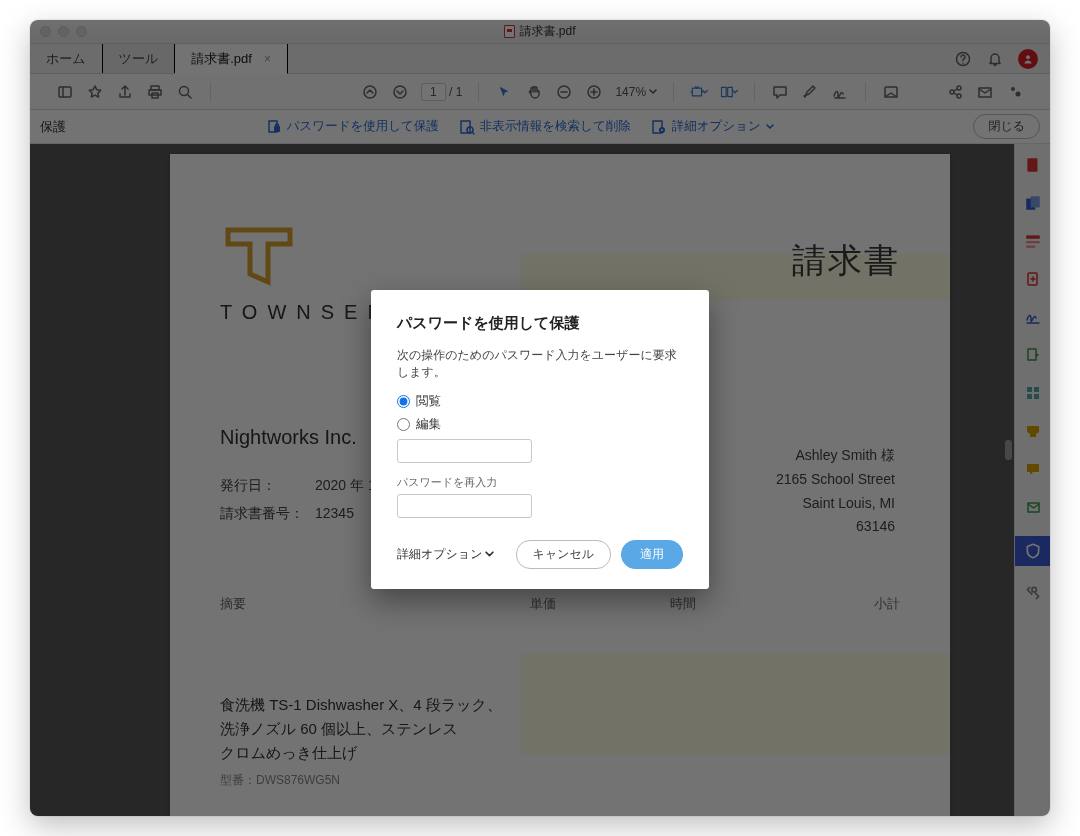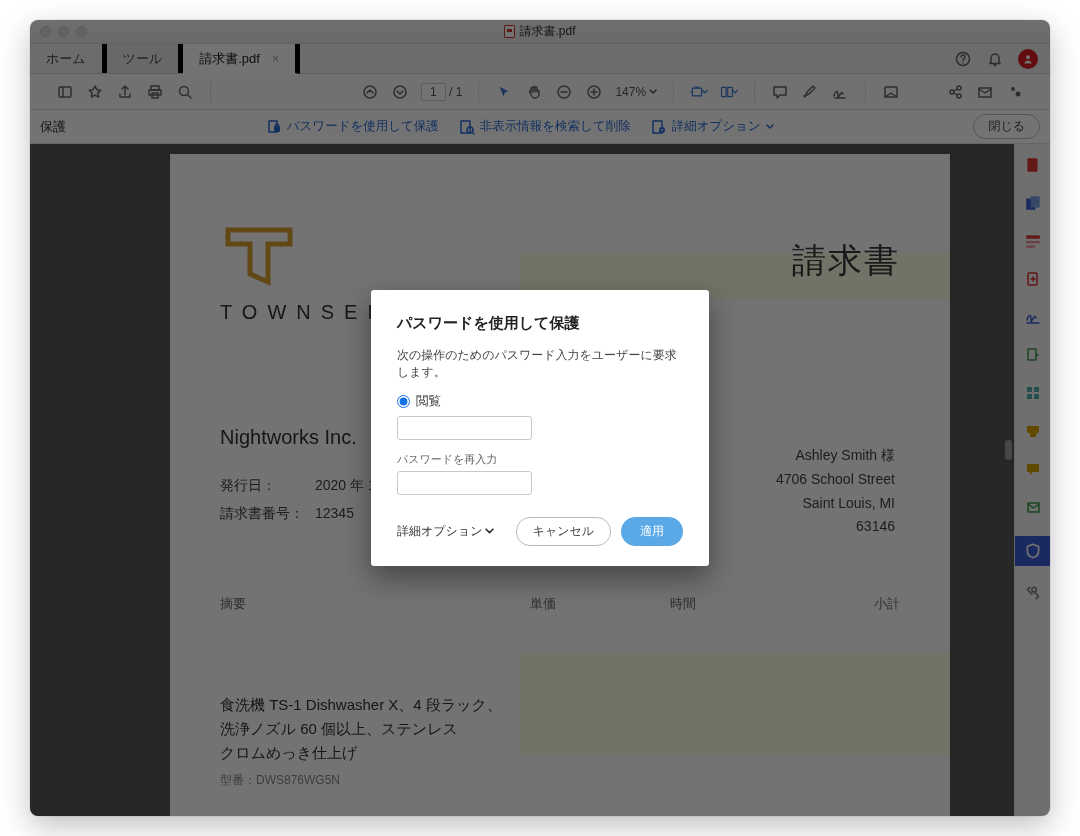--- a/index.html
+++ b/index.html
@@ -12,21 +12,21 @@
   }
 
   .titlebar { height: 24px; background: linear-gradient(#f6f6f6,#e9e9e9); border-bottom:1px solid #d8d8d8; display:flex; align-items:center; position:relative; }
   .traffic { display:flex; gap:7px; padding-left:10px; }
   .dot { width:11px; height:11px; border-radius:50%; background:#dcdcdc; border:1px solid #c8c8c8; }
   .titletext { position:absolute; left:0; right:0; text-align:center; font-size:12px; color:#333; display:flex; align-items:center; justify-content:center; gap:4px;}
   .pdf-icon { width:11px; height:13px; display:inline-block; border:1px solid #c33; border-radius:1px; position:relative; background:#fff;}
   .pdf-icon::after{content:"";position:absolute;top:3px;left:2px;right:2px;height:3px;background:#c33;}
 
   .tabsbar { height:30px; background:#f0f0f0; border-bottom:1px solid #d0d0d0; display:flex; align-items:stretch; }
-  .tab { padding:0 16px; font-size:13px; color:#444; display:flex; align-items:center; border-right:5px solid #000000; }
+  .tab { padding:0 16px; font-size:13px; color:#444; display:flex; align-items:center; border-right:1px solid #000000; }
   .tab.hover { background:#e6e6e6;justify-content:center; }
   .tab.active { background:#fff; border-bottom:1px solid #fff; margin-bottom:-1px; color:#222; position:relative;}
   .tab .close { margin-left:12px; color:#999; font-size:12px;}
   .tabsbar .sp { flex:1;}
   .tabsbar .righticons{display:flex;align-items:center;gap:14px;padding-right:12px;}
   .iconc { width:18px; height:18px; display:flex; align-items:center; justify-content:center; color:#666; }
   .avatar-red{ width:20px;height:20px;border-radius:50%;background:#d92027;color:#fff;font-size:12px;display:flex;align-items:center;justify-content:center;}
 
   .toolbar { height:36px; background:#fafafa; border-bottom:1px solid #d8d8d8; display:flex; align-items:center; padding:0 26px; gap:14px; color:#666;}
   .toolbar .sep { width:1px; height:20px; background:#ddd; margin:0 2px;}
@@ -337,21 +337,21 @@
       <div class="inv-title">請求書</div>
       <div class="client">Nightworks Inc.</div>
       <div class="details">
         <div>発行日：</div>
         <div>2020 年 1 月 28</div>
         <div>請求書番号：</div>
         <div>12345</div>
       </div>
       <div class="addr">
         <div>Ashley Smith 様</div>
-        <div>4706 School Street</div>
+        <div>2165 School Street</div>
         <div>Saint Louis, MI</div>
         <div>63146</div>
       </div>
       <div class="band2"></div>
       <div class="tbl">
         <div class="thead">
           <div class="c1">摘要</div>
           <div class="c2">単価</div>
           <div class="c3">時間</div>
           <div class="c4">小計</div>
@@ -446,20 +446,24 @@
 
   <div class="dimmer"></div>
 
   <div class="modal">
     <h2>パスワードを使用して保護</h2>
     <div class="desc">次の操作のためのパスワード入力をユーザーに要求します。</div>
     <label class="radio-row">
       <input type="radio" name="mode" checked="" style="">
       <span>閲覧</span>
     </label>
+    <label class="radio-row">
+      <input type="radio" name="mode" style="">
+      <span>編集</span>
+    </label>
     <input type="password" style="">
     <div class="lbl">パスワードを再入力</div>
     <input type="password" style="">
     <div class="footer">
       <span class="adv">
         <span>詳細オプション</span>
         <svg width="9" height="9" viewBox="0 0 8 8">
             <path d="M1 2l3 3 3-3" class="stroke"></path>
           </svg>
       </span>

